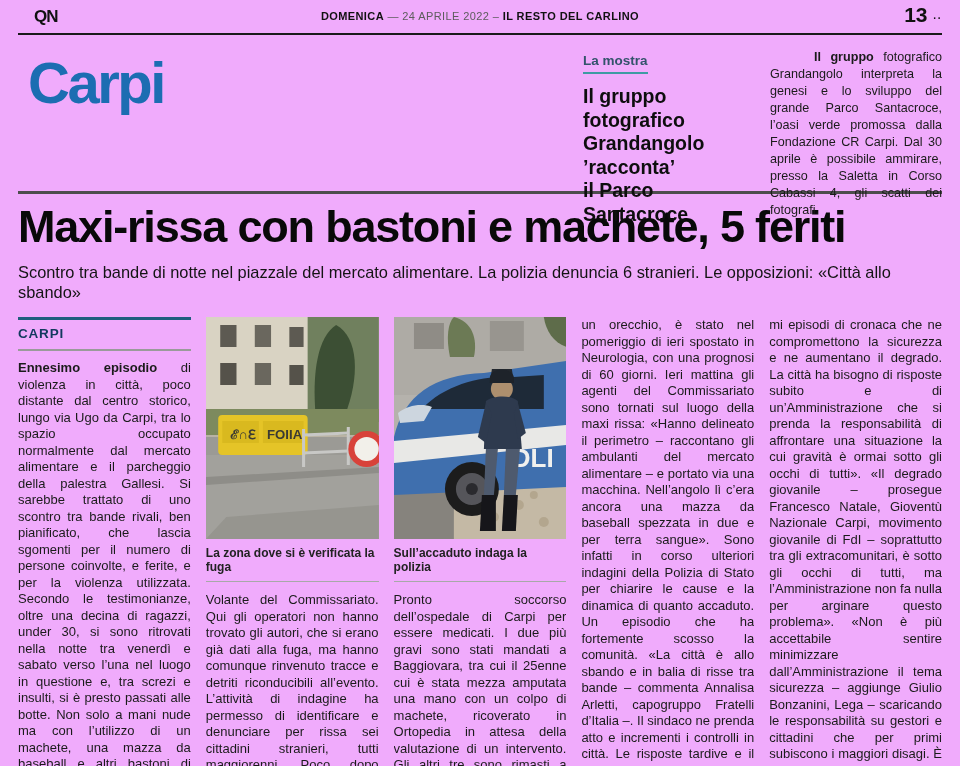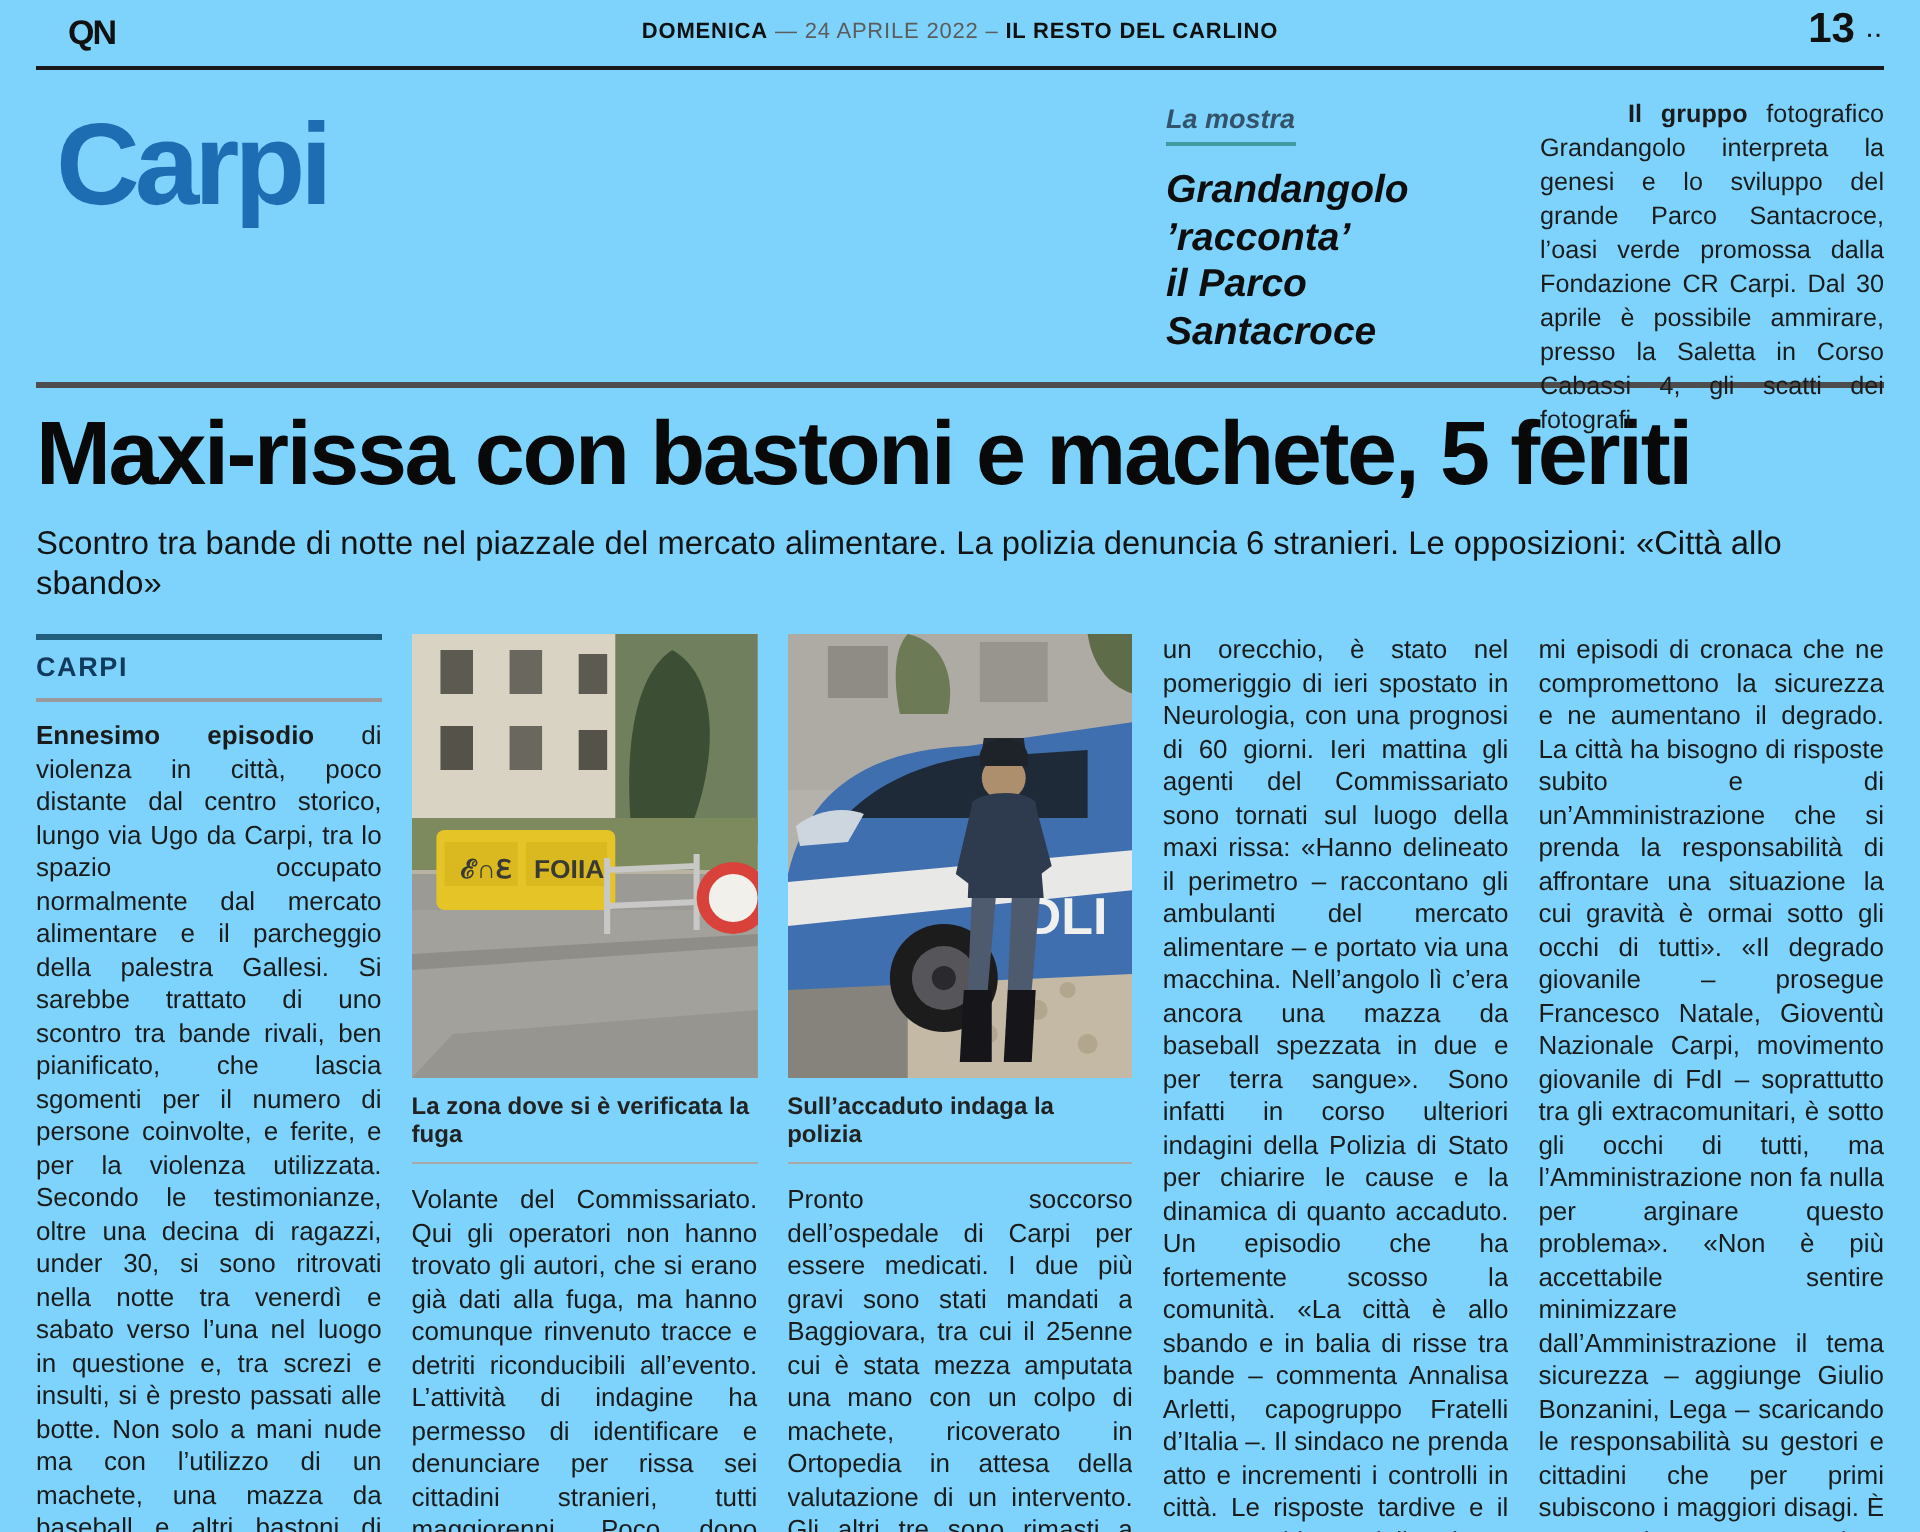--- a/index.html
+++ b/index.html
@@ -1,33 +1,33 @@
 <!DOCTYPE html>
 <html lang="it"><head>
 <meta charset="utf-8">
 <style>
   html,body{margin:0;padding:0;background:#e9e9e7;}
-  .page{position:relative;width:960px;height:766px;background:#7dd3fc;overflow:hidden;
+  .page{position:relative;width:960px;height:766px;background:#f0abfc;overflow:hidden;
         font-family:"Liberation Sans",sans-serif;color:#1b1b1b;}
 
   
   .masthead{position:relative;height:33px;border-bottom:2px solid #1a1a1a;margin:0 18px;}
   .qn-logo{position:absolute;left:16px;top:7px;font-size:17px;font-weight:900;letter-spacing:-1px;color:#111;}
   .mast-center{position:absolute;left:0;right:0;top:10px;text-align:center;font-size:11px;letter-spacing:.4px;color:#111;}
   .mast-center .day{font-weight:800;}
   .mast-center .date{color:#5c5c5c;font-weight:400;}
   .mast-center .paper{font-weight:800;}
   .page-num{position:absolute;right:0;top:3px;font-size:21px;font-weight:800;color:#111;}
   .page-num small{font-size:10px;font-weight:700;letter-spacing:1px;}
 
   
   .section-head{position:relative;height:156px;}
   .carpi-logo{position:absolute;left:28px;top:14px;font-size:58px;font-weight:800;
               letter-spacing:-2.5px;color:#1c6db2;}
-  .mostra{position:absolute;left:583px;top:16px;width:176px;font-style:italic;}
+  .mostra{position:absolute;left:583px;top:16px;width:176px;}
   .mostra-kicker{display:inline-block;font-size:13.5px;font-weight:600;color:#33536b;
                  padding-bottom:4px;border-bottom:2px solid #3f9ba3;}
   .mostra-title{margin-top:11px;font-size:19.5px;line-height:23.5px;font-weight:800;color:#0e0e0e;}
   .mostra-body{position:absolute;left:770px;top:14px;width:172px;font-size:12.6px;line-height:17px;
                text-align:justify;color:#1b1b1b;hyphens:auto;}
   .mostra-body strong{font-weight:800;padding-left:44px;}
 
   .top-rule{height:3px;background:#4d4d4d;margin:0 18px;}
 
   
@@ -62,20 +62,21 @@
     </div>
     <div class="page-num"><span>13</span> <small>··</small></div>
   </div>
 
   <div class="section-head">
     <div class="carpi-logo">Carpi</div>
 
     <div class="mostra">
       <div class="mostra-kicker">La mostra</div>
       <div class="mostra-title">
+        <div>Il gruppo fotografico</div>
         <div>Grandangolo</div>
         <div>’racconta’</div>
         <div>il Parco Santacroce</div>
       </div>
     </div>
 
     <div class="mostra-body">
       <strong>Il gruppo</strong><span> fotografico Grandangolo interpreta la genesi e lo sviluppo del grande Parco Santacroce, l’oasi verde promossa dalla Fondazione CR Carpi. Dal 30 aprile è possibile ammirare, presso la Saletta in Corso Cabassi 4, gli scatti dei fotografi.</span>
     </div>
   </div>

